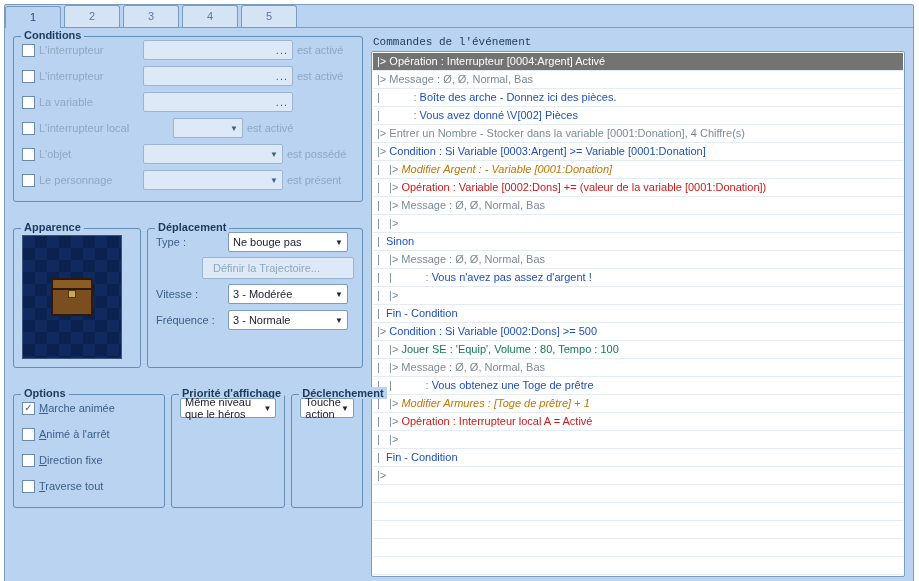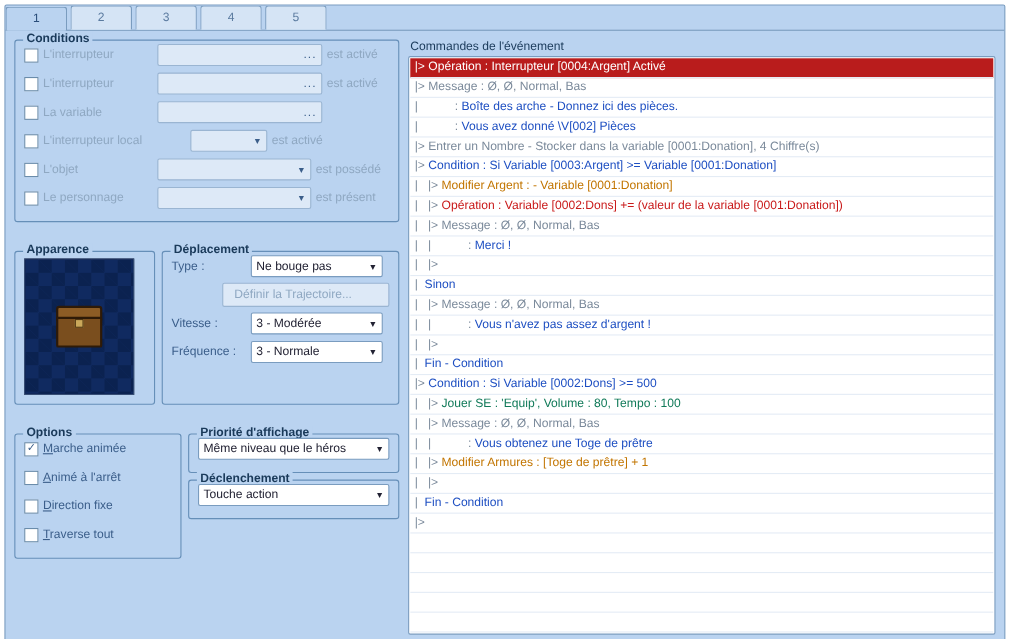--- a/index.html
+++ b/index.html
@@ -64,33 +64,33 @@
       linear-gradient(45deg,#0b2250 25%,transparent 25%,transparent 75%,#0b2250 75%);
     background-size: 24px 24px; background-position: 0 0,12px 12px; background-color: #102a60;
   }
   .chest {
     position: relative; width: 42px; height: 38px;
   }
   .chest .body { position: absolute; inset: 0; top: 10px; background: #7a4e1e; border: 2px solid #2e1a07; border-radius: 2px; }
   .chest .lid { position: absolute; left: 0; right: 0; top: 0; height: 14px; background: #8c5c25; border: 2px solid #2e1a07; border-radius: 3px 3px 1px 1px; }
   .chest .lock { position: absolute; left: 50%; top: 12px; width: 8px; height: 8px; margin-left: -4px; background: #caa85a; border: 1px solid #513612; }
 
-  .cmd-title { color: #1a3a5a; font-weight: normal; margin-bottom: 3px; padding-left: 2px; }
+  .cmd-title { color: #1a3a5a; font-weight: normal; margin-bottom: 3px; padding-left: 2px; font-family: Liberation Mono, monospace; }
   .cmd-list {
     flex: 1; background: #fff; border: 1px solid #7a9cbf; border-radius: 2px;
     overflow: auto; padding: 1px;
   }
   .cmd-line {
     padding: 1px 4px; white-space: pre; font-family: Verdana, Geneva, sans-serif; font-size: 11px;
     border-bottom: 1px solid #e4ecf5; color: #7b8a9b; line-height: 15px;
   }
-  .cmd-line.sel { background: #b91c1c; color: #fff; }
+  .cmd-line.sel { background: #737373; color: #fff; }
   .cmd-line .c0 { color: #7b8a9b; } 
   .cmd-line .c1 { color: #1e4fc2; } 
-  .cmd-line .c2 { color: #c27500; } 
+  .cmd-line .c2 { color: #c27500; font-style: italic; } 
   .cmd-line .c3 { color: #c91a1a; } 
   .cmd-line .c4 { color: #117a59; } 
   .cmd-line.sel .c0,.cmd-line.sel .c1,.cmd-line.sel .c2,.cmd-line.sel .c3,.cmd-line.sel .c4 { color: #fff; }
 
   u.acc { text-decoration: underline; }
 </style>
 </head>
 <body>
 
 <div class="window">
@@ -213,21 +213,21 @@
             </div>
           <div class="row">
               <span class="check"></span>
               <span class="lbl"><u class="acc">D</u><span id="opt-fix-rest">irection fixe</span></span>
             </div>
           <div class="row">
               <span class="check"></span>
               <span class="lbl"><u class="acc">T</u><span id="opt-thr-rest">raverse tout</span></span>
             </div>
         </div>
-        <div style="flex:1;display:flex;flex-direction:column;gap:6px">
+        <div style="flex:1;display:flex;flex-direction:row;gap:6px">
           <div class="group">
             <div class="group-title">Priorité d'affichage</div>
             <div class="row">
                 <span class="select white" style="width:100%">
                   <span>Même niveau que le héros</span>
                   <span class="arrow">▼</span>
                 </span>
               </div>
           </div>
           <div class="group">
@@ -249,32 +249,32 @@
       <div class="cmd-list" id="cmd-list">
           <div class="cmd-line sel"><span class="c0">|&gt; </span><span class="c3">Opération : Interrupteur [0004:Argent] Activé</span></div>
           <div class="cmd-line"><span class="c0">|&gt; Message : Ø, Ø, Normal, Bas</span></div>
           <div class="cmd-line"><span class="c0">|           : </span><span class="c1">Boîte des arche - Donnez ici des pièces.</span></div>
           <div class="cmd-line"><span class="c0">|           : </span><span class="c1">Vous avez donné \V[002] Pièces</span></div>
           <div class="cmd-line"><span class="c0">|&gt; Entrer un Nombre - Stocker dans la variable [0001:Donation], 4 Chiffre(s)</span></div>
           <div class="cmd-line"><span class="c0">|&gt; </span><span class="c1">Condition : Si Variable [0003:Argent] &gt;= Variable [0001:Donation]</span></div>
           <div class="cmd-line"><span class="c0">|   |&gt; </span><span class="c2">Modifier Argent : - Variable [0001:Donation]</span></div>
           <div class="cmd-line"><span class="c0">|   |&gt; </span><span class="c3">Opération : Variable [0002:Dons] += (valeur de la variable [0001:Donation])</span></div>
           <div class="cmd-line"><span class="c0">|   |&gt; Message : Ø, Ø, Normal, Bas</span></div>
-          <div class="cmd-line"><span class="c0">|   |           : </span><span class="c1">Merci !</span></div>
           <div class="cmd-line"><span class="c0">|   |&gt;</span></div>
           <div class="cmd-line"><span class="c0">|  </span><span class="c1">Sinon</span></div>
           <div class="cmd-line"><span class="c0">|   |&gt; Message : Ø, Ø, Normal, Bas</span></div>
           <div class="cmd-line"><span class="c0">|   |           : </span><span class="c1">Vous n'avez pas assez d'argent !</span></div>
           <div class="cmd-line"><span class="c0">|   |&gt;</span></div>
           <div class="cmd-line"><span class="c0">|  </span><span class="c1">Fin - Condition</span></div>
           <div class="cmd-line"><span class="c0">|&gt; </span><span class="c1">Condition : Si Variable [0002:Dons] &gt;= 500</span></div>
           <div class="cmd-line"><span class="c0">|   |&gt; </span><span class="c4">Jouer SE : 'Equip', Volume : 80, Tempo : 100</span></div>
           <div class="cmd-line"><span class="c0">|   |&gt; Message : Ø, Ø, Normal, Bas</span></div>
           <div class="cmd-line"><span class="c0">|   |           : </span><span class="c1">Vous obtenez une Toge de prêtre</span></div>
           <div class="cmd-line"><span class="c0">|   |&gt; </span><span class="c2">Modifier Armures : [Toge de prêtre] + 1</span></div>
+          <div class="cmd-line"><span class="c0">|   |&gt; </span><span class="c3">Opération : Interrupteur local A = Activé</span></div>
           <div class="cmd-line"><span class="c0">|   |&gt;</span></div>
           <div class="cmd-line"><span class="c0">|  </span><span class="c1">Fin - Condition</span></div>
           <div class="cmd-line"><span class="c0">|&gt;</span></div>
           <div class="cmd-line"><span class="c0"> </span></div>
           <div class="cmd-line"><span class="c0"> </span></div>
           <div class="cmd-line"><span class="c0"> </span></div>
           <div class="cmd-line"><span class="c0"> </span></div>
           <div class="cmd-line"><span class="c0"> </span></div>
         </div>
     </div>

